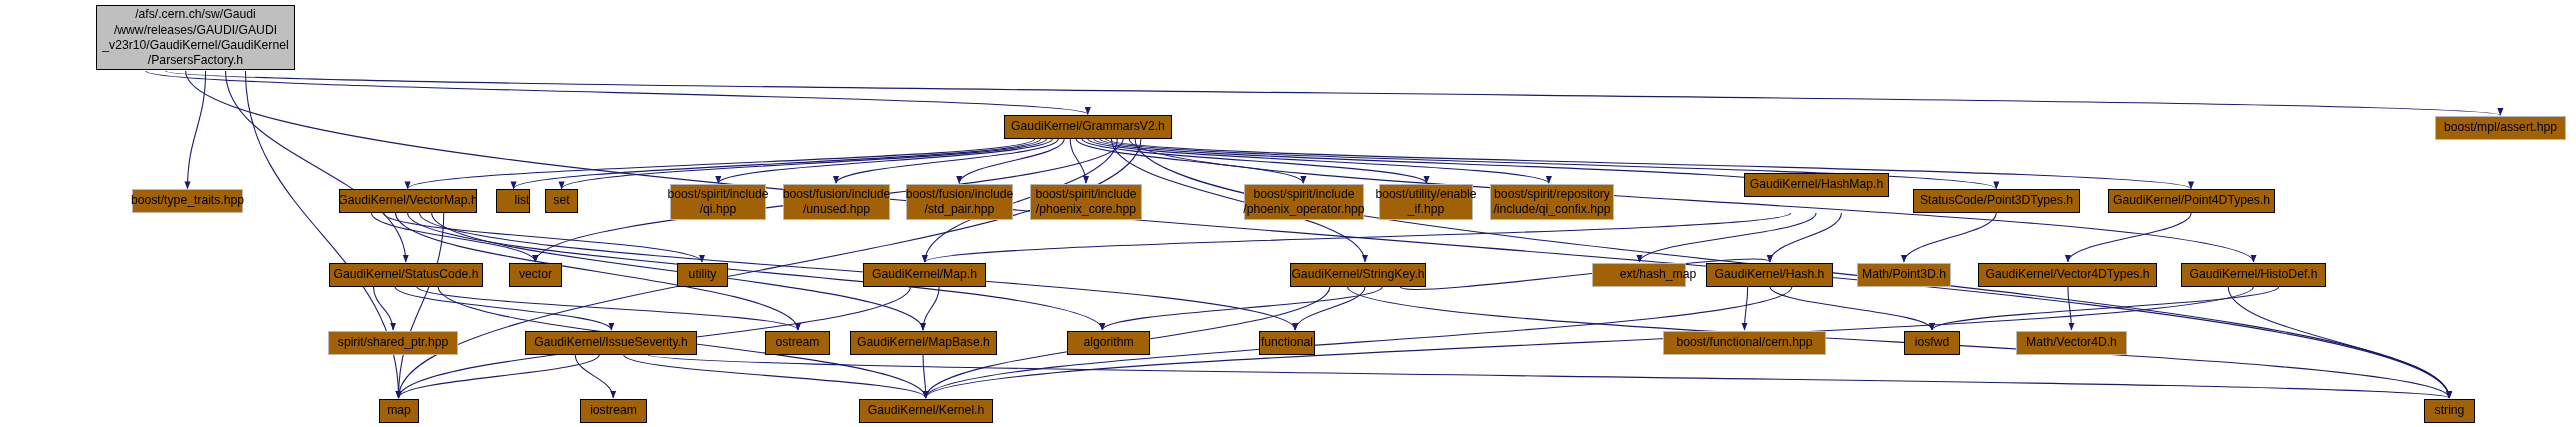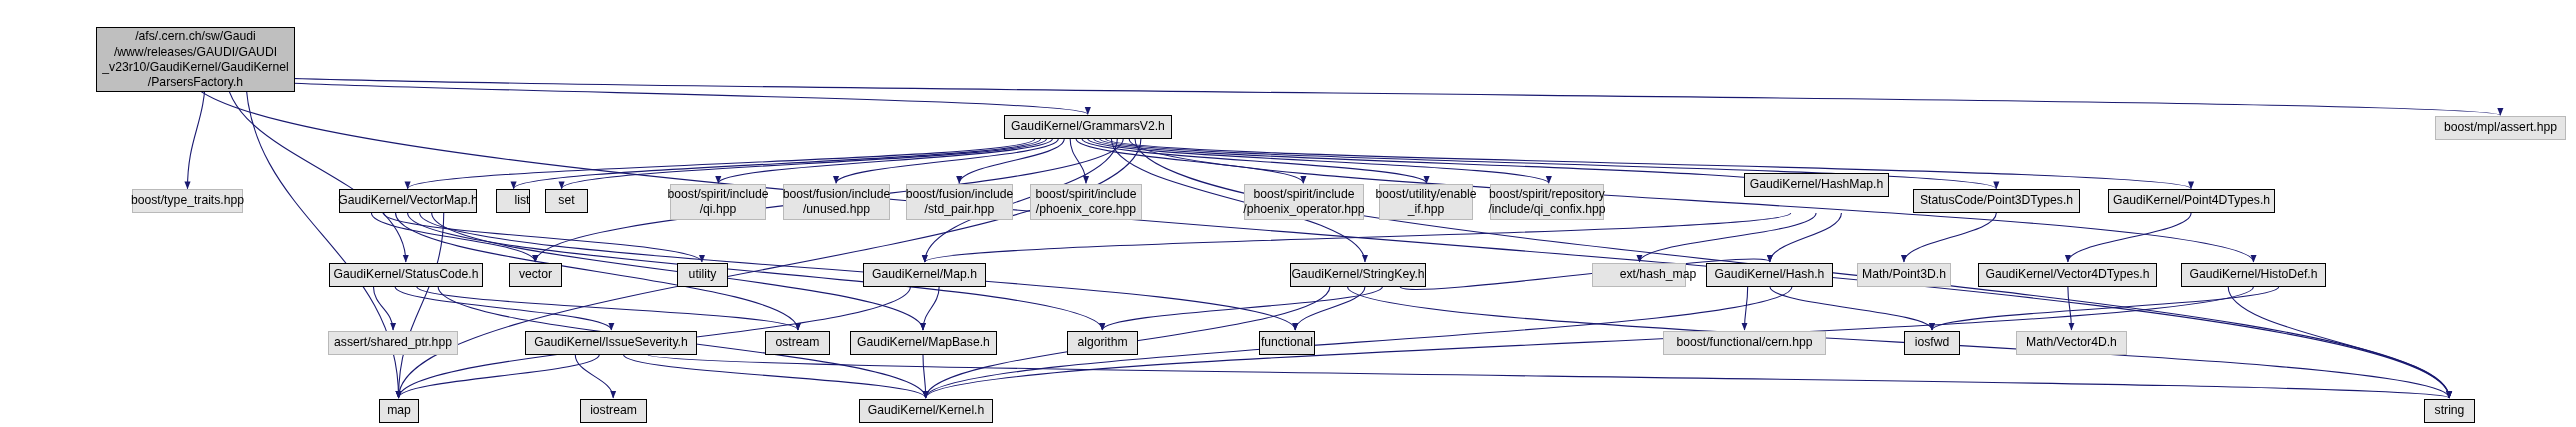--- a/index.html
+++ b/index.html
@@ -21,37 +21,36 @@
     width: 2576px;
     height: 428px;
   }
   .node {
     position: absolute;
     box-sizing: border-box;
     display: flex;
     align-items: center;
     justify-content: center;
     text-align: center;
-    background: #e5e5e5;
+    background: #a16207;
     border: 0.9px solid #000000;
     color: #000000;
     font-size: 12.2px;
     line-height: 1.25;
     white-space: pre-line;
     cursor: pointer;
     z-index: 2;
   }
   .node.external {
     border-color: #b9b9b9;
   }
   .node.root {
     background: #bfbfbf;
     border-width: 1.8px;
     cursor: default;
-    margin-top: 22px;
   }
   .edge-path {
     fill: none;
     stroke-width: 1.2;
   }
 </style>
 </head>
 <body>
 
 <div id="graph-canvas">
@@ -127,53 +126,53 @@
   <div id="node-layer">
       <div class="node root" style="left: 96px; top: 5.4px; width: 199px; height: 65px; background: rgb(191, 191, 191);">/afs/.cern.ch/sw/Gaudi
 /www/releases/GAUDI/GAUDI
 _v23r10/GaudiKernel/GaudiKernel
 /ParsersFactory.h</div>
       <div class="node internal" style="left: 1004px; top: 115px; width: 168px; height: 23.5px;">GaudiKernel/GrammarsV2.h</div>
       <div class="node external" style="left: 2435px; top: 116px; width: 131px; height: 23.5px;">boost/mpl/assert.hpp</div>
       <div class="node external" style="left: 132px; top: 189px; width: 111px; height: 23.5px;">boost/type_traits.hpp</div>
       <div class="node internal" style="left: 339px; top: 189px; width: 138px; height: 23.5px;">GaudiKernel/VectorMap.h</div>
       <div class="node internal" style="left: 496px; top: 189px; width: 34px; height: 23.5px; padding-left: 18px;">list</div>
-      <div class="node internal" style="left: 545px; top: 189px; width: 43px; height: 23.5px;">set</div>
+      <div class="node internal" style="left: 545px; top: 189px; width: 33px; height: 23.5px;">set</div>
       <div class="node external" style="left: 670px; top: 184px; width: 96px; height: 36px;">boost/spirit/include
 /qi.hpp</div>
       <div class="node external" style="left: 783px; top: 184px; width: 107px; height: 36px;">boost/fusion/include
 /unused.hpp</div>
       <div class="node external" style="left: 906px; top: 184px; width: 107px; height: 36px;">boost/fusion/include
 /std_pair.hpp</div>
       <div class="node external" style="left: 1030px; top: 184px; width: 112px; height: 36px;">boost/spirit/include
 /phoenix_core.hpp</div>
       <div class="node external" style="left: 1244px; top: 184px; width: 120px; height: 36px;">boost/spirit/include
 /phoenix_operator.hpp</div>
       <div class="node external" style="left: 1379px; top: 184px; width: 94px; height: 36px;">boost/utility/enable
 _if.hpp</div>
-      <div class="node external" style="left: 1490px; top: 184px; width: 114px; height: 36px;">boost/spirit/repository
+      <div class="node external" style="left: 1490px; top: 184px; width: 124px; height: 36px;">boost/spirit/repository
 /include/qi_confix.hpp</div>
       <div class="node internal" style="left: 1744px; top: 173px; width: 145px; height: 23.5px;">GaudiKernel/HashMap.h</div>
       <div class="node internal" style="left: 1913px; top: 189px; width: 167px; height: 23.5px;">StatusCode/Point3DTypes.h</div>
       <div class="node internal" style="left: 2108px; top: 189px; width: 167px; height: 23.5px;">GaudiKernel/Point4DTypes.h</div>
       <div class="node internal" style="left: 329px; top: 263px; width: 154px; height: 23.5px;">GaudiKernel/StatusCode.h</div>
       <div class="node internal" style="left: 509px; top: 263px; width: 53px; height: 23.5px;">vector</div>
       <div class="node internal" style="left: 677px; top: 263px; width: 51px; height: 23.5px;">utility</div>
       <div class="node internal" style="left: 863px; top: 263px; width: 123px; height: 23.5px;">GaudiKernel/Map.h</div>
       <div class="node internal" style="left: 1290px; top: 263px; width: 136px; height: 23.5px;">GaudiKernel/StringKey.h</div>
       <div class="node external" style="left: 1592px; top: 263px; width: 94px; height: 23.5px; padding-left: 38px;">ext/hash_map</div>
       <div class="node internal" style="left: 1706px; top: 263px; width: 127px; height: 23.5px;">GaudiKernel/Hash.h</div>
       <div class="node external" style="left: 1857px; top: 263px; width: 94px; height: 23.5px;">Math/Point3D.h</div>
       <div class="node internal" style="left: 1978px; top: 263px; width: 179px; height: 23.5px;">GaudiKernel/Vector4DTypes.h</div>
       <div class="node internal" style="left: 2181px; top: 263px; width: 145px; height: 23.5px;">GaudiKernel/HistoDef.h</div>
-      <div class="node external" style="left: 328px; top: 331px; width: 130px; height: 23.5px;">assert/shared_ptr.hpp</div>
+      <div class="node external" style="left: 328px; top: 331px; width: 130px; height: 23.5px;">spirit/shared_ptr.hpp</div>
       <div class="node internal" style="left: 525px; top: 331px; width: 172px; height: 23.5px;">GaudiKernel/IssueSeverity.h</div>
       <div class="node internal" style="left: 765px; top: 331px; width: 65px; height: 23.5px;">ostream</div>
       <div class="node internal" style="left: 850px; top: 331px; width: 147px; height: 23.5px;">GaudiKernel/MapBase.h</div>
-      <div class="node internal" style="left: 1067px; top: 331px; width: 71px; height: 23.5px;">algorithm</div>
+      <div class="node internal" style="left: 1067px; top: 331px; width: 83px; height: 23.5px;">algorithm</div>
       <div class="node internal" style="left: 1259px; top: 331px; width: 56px; height: 23.5px;">functional</div>
       <div class="node external" style="left: 1663px; top: 331px; width: 163px; height: 23.5px;">boost/functional/cern.hpp</div>
       <div class="node internal" style="left: 1904px; top: 331px; width: 56px; height: 23.5px;">iosfwd</div>
       <div class="node external" style="left: 2016px; top: 331px; width: 111px; height: 23.5px;">Math/Vector4D.h</div>
       <div class="node internal" style="left: 379px; top: 399px; width: 40px; height: 23.5px;">map</div>
       <div class="node internal" style="left: 580px; top: 399px; width: 67px; height: 23.5px;">iostream</div>
       <div class="node internal" style="left: 859px; top: 399px; width: 134px; height: 23.5px;">GaudiKernel/Kernel.h</div>
       <div class="node internal" style="left: 2424px; top: 399px; width: 51px; height: 23.5px;">string</div>
     </div>
 </div>

